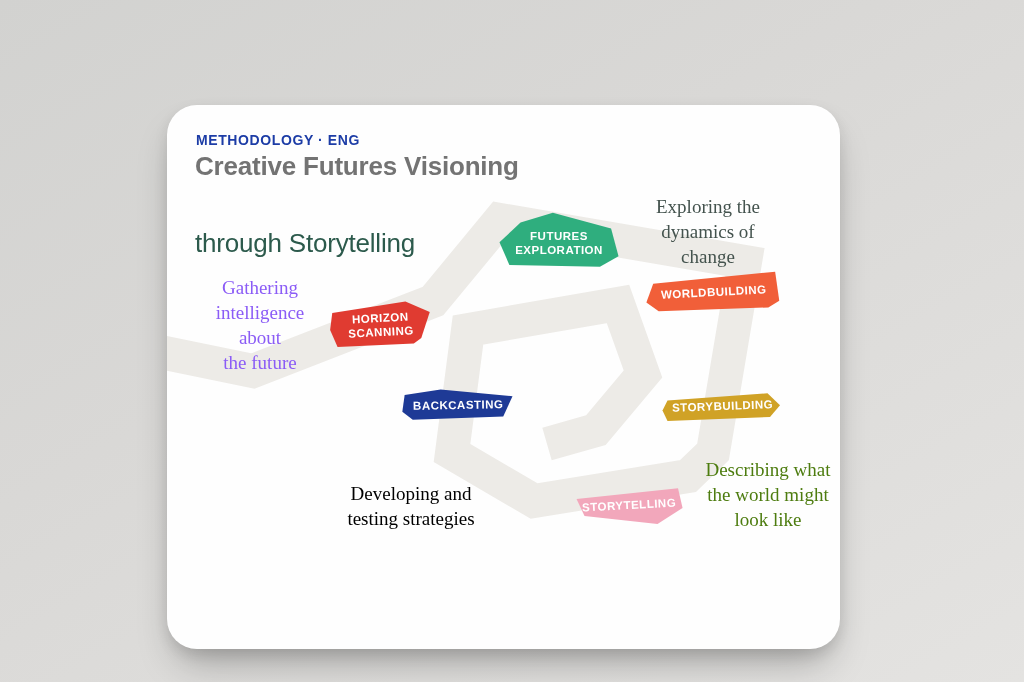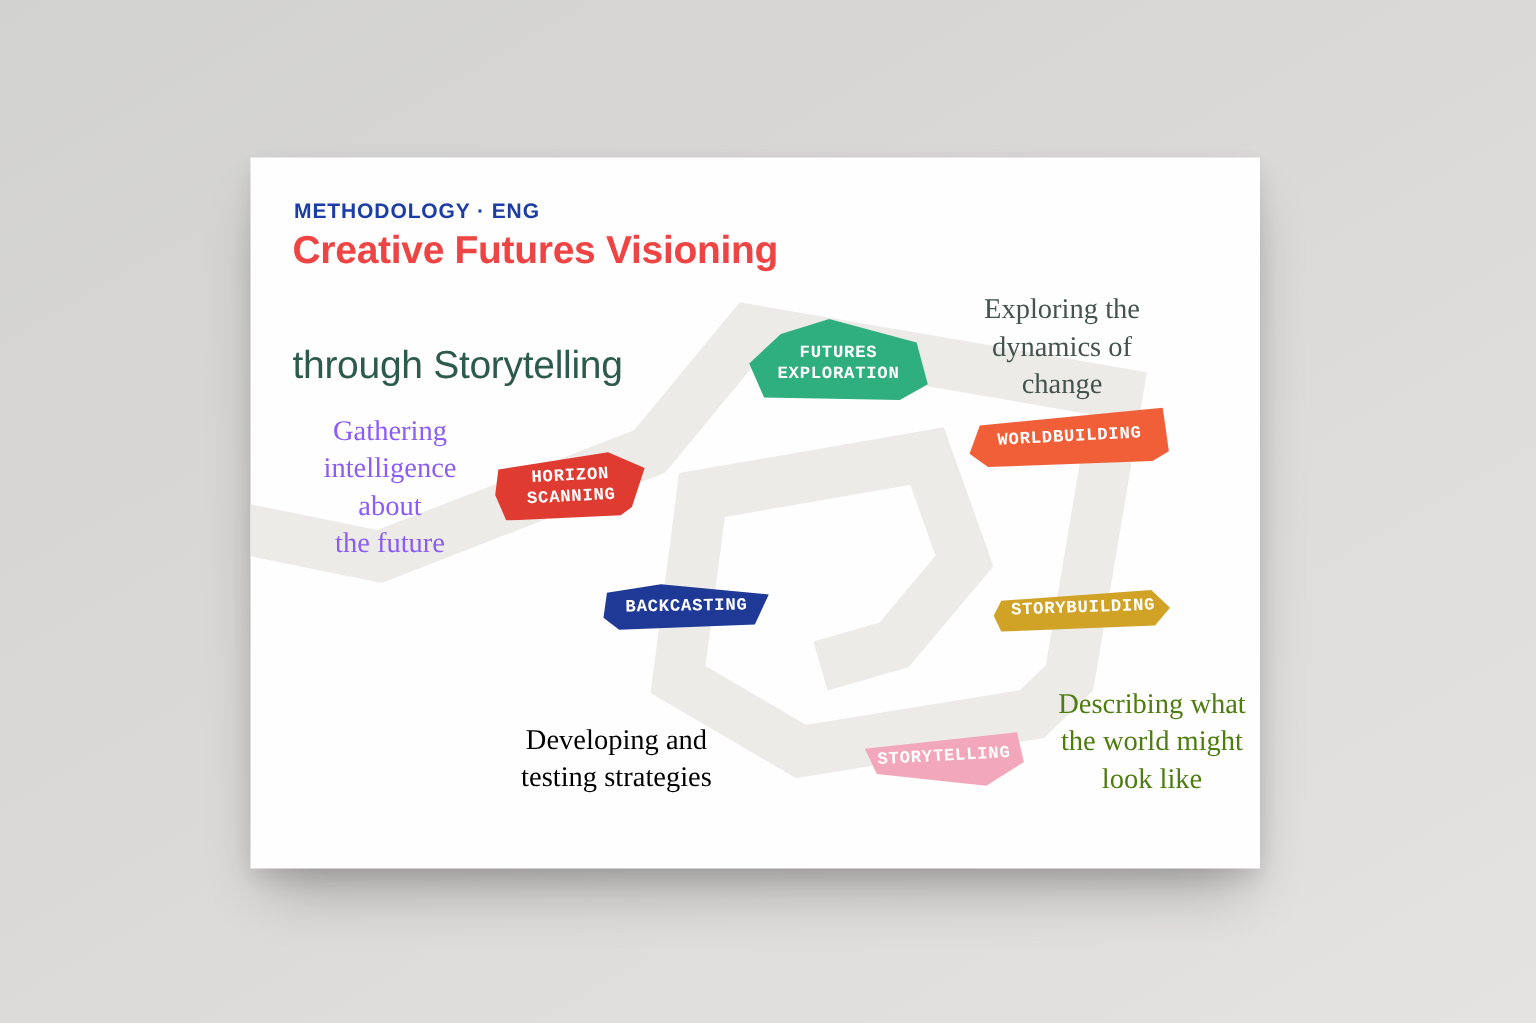--- a/index.html
+++ b/index.html
@@ -2,61 +2,62 @@
 <html><head>
 <meta charset="utf-8">
 <style>
   html,body{margin:0;padding:0;}
   body{
     width:1024px;height:682px;overflow:hidden;
     background:linear-gradient(150deg,#d2d2d0 0%,#d9d8d6 40%,#e4e3e1 100%);
     font-family:"Liberation Sans","DejaVu Sans",sans-serif;
   }
   .poster{
-    position:absolute;left:167px;top:105px;width:673px;height:474px;
+    position:absolute;left:167px;top:105px;width:673px;height:544px;
     background:#fefefe;overflow:hidden;
     box-shadow:0 22px 38px -10px rgba(0,0,0,.28),0 6px 14px rgba(0,0,0,.10);
+    border-radius:30px;
   }
   .path-svg{position:absolute;left:0;top:0;width:673px;height:474px;z-index:1;}
   .eyebrow{
     position:absolute;left:29px;top:27px;z-index:2;
     font-size:14px;font-weight:800;letter-spacing:.6px;
   }
   .title{
     position:absolute;left:28px;top:46px;z-index:2;
     font-size:26px;font-weight:700;letter-spacing:-.2px;
   }
   .subtitle{
     position:absolute;left:28px;top:79px;z-index:2;
     font-size:26px;font-weight:400;letter-spacing:-.2px;
   }
   .badge{
     position:absolute;z-index:3;display:flex;align-items:center;justify-content:center;
     color:#ffffff;font-weight:700;font-size:11.5px;letter-spacing:.5px;
-    text-align:center;line-height:1.22;font-family:Liberation Mono, monospace;
+    text-align:center;line-height:1.22;
   }
   .badge span{white-space:pre-line;display:block;}
   .annotation{
     position:absolute;z-index:2;text-align:center;
     font-family:"Liberation Serif","DejaVu Serif",serif;
     font-size:19px;line-height:1.32;white-space:pre-line;
   }
 </style>
 </head>
 <body>
 
 <div class="poster">
 
   <svg class="path-svg" viewBox="0 0 673 474">
     <polyline points="-17,245 86,266 266,196 333,115 578,157 546,347 521,371 367,396 285,348 301,225 451,199 476,269 429,325 380,339" fill="none" stroke-width="34" stroke-linejoin="miter" stroke-linecap="butt" style="stroke: rgb(237, 235, 231);"></polyline>
   </svg>
 
   <div class="eyebrow" style="color: rgb(28, 60, 166);">METHODOLOGY · ENG</div>
 
-  <div class="title" style="color: #ef4444;">Creative Futures Visioning</div>
+  <div class="title" style="color: #737373;">Creative Futures Visioning</div>
 
   <div class="subtitle" style="color: rgb(44, 90, 76); margin-top: 44px;">through Storytelling</div>
 
   <div class="badge" style="left: 330px; top: 106px; width: 124px; height: 52px; padding-top: 6px; clip-path: polygon(2% 54%, 19% 20%, 45% 3%, 92% 30%, 98% 78%, 83% 96%, 10% 93%); background-color: rgb(47, 174, 126);">
     <span>FUTURES
 EXPLORATION</span>
   </div>
 
   <div class="badge" style="left: 478px; top: 165px; width: 137px; height: 44px; clip-path: polygon(6% 31%, 95% 4%, 98% 70%, 90% 85%, 10% 94%, 1% 74%); background-color: rgb(241, 95, 57);">
     <span style="transform:rotate(-3deg)">WORLDBUILDING</span>

